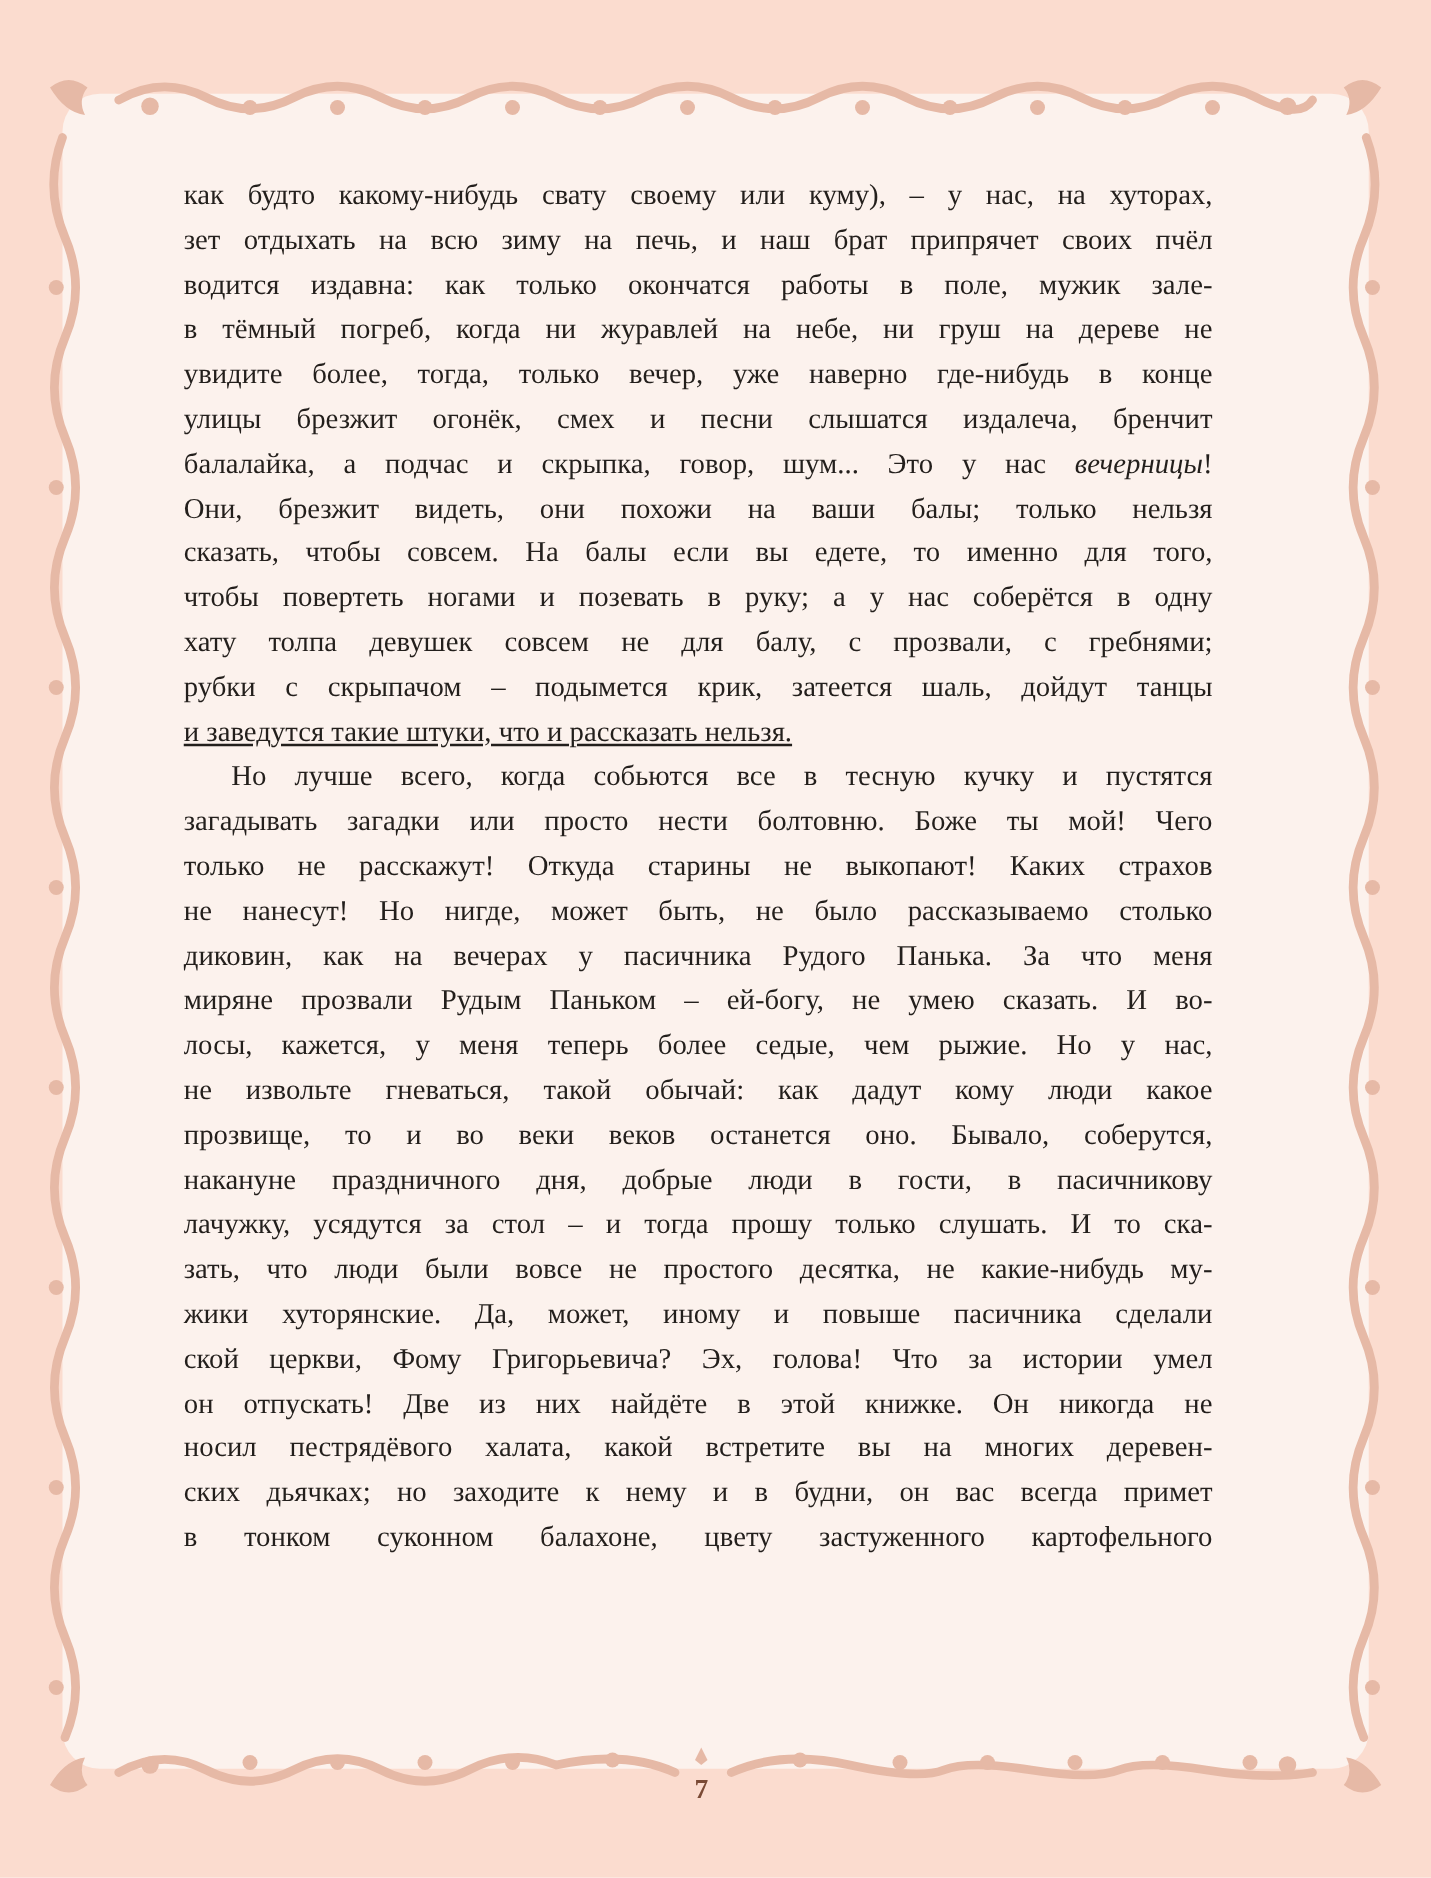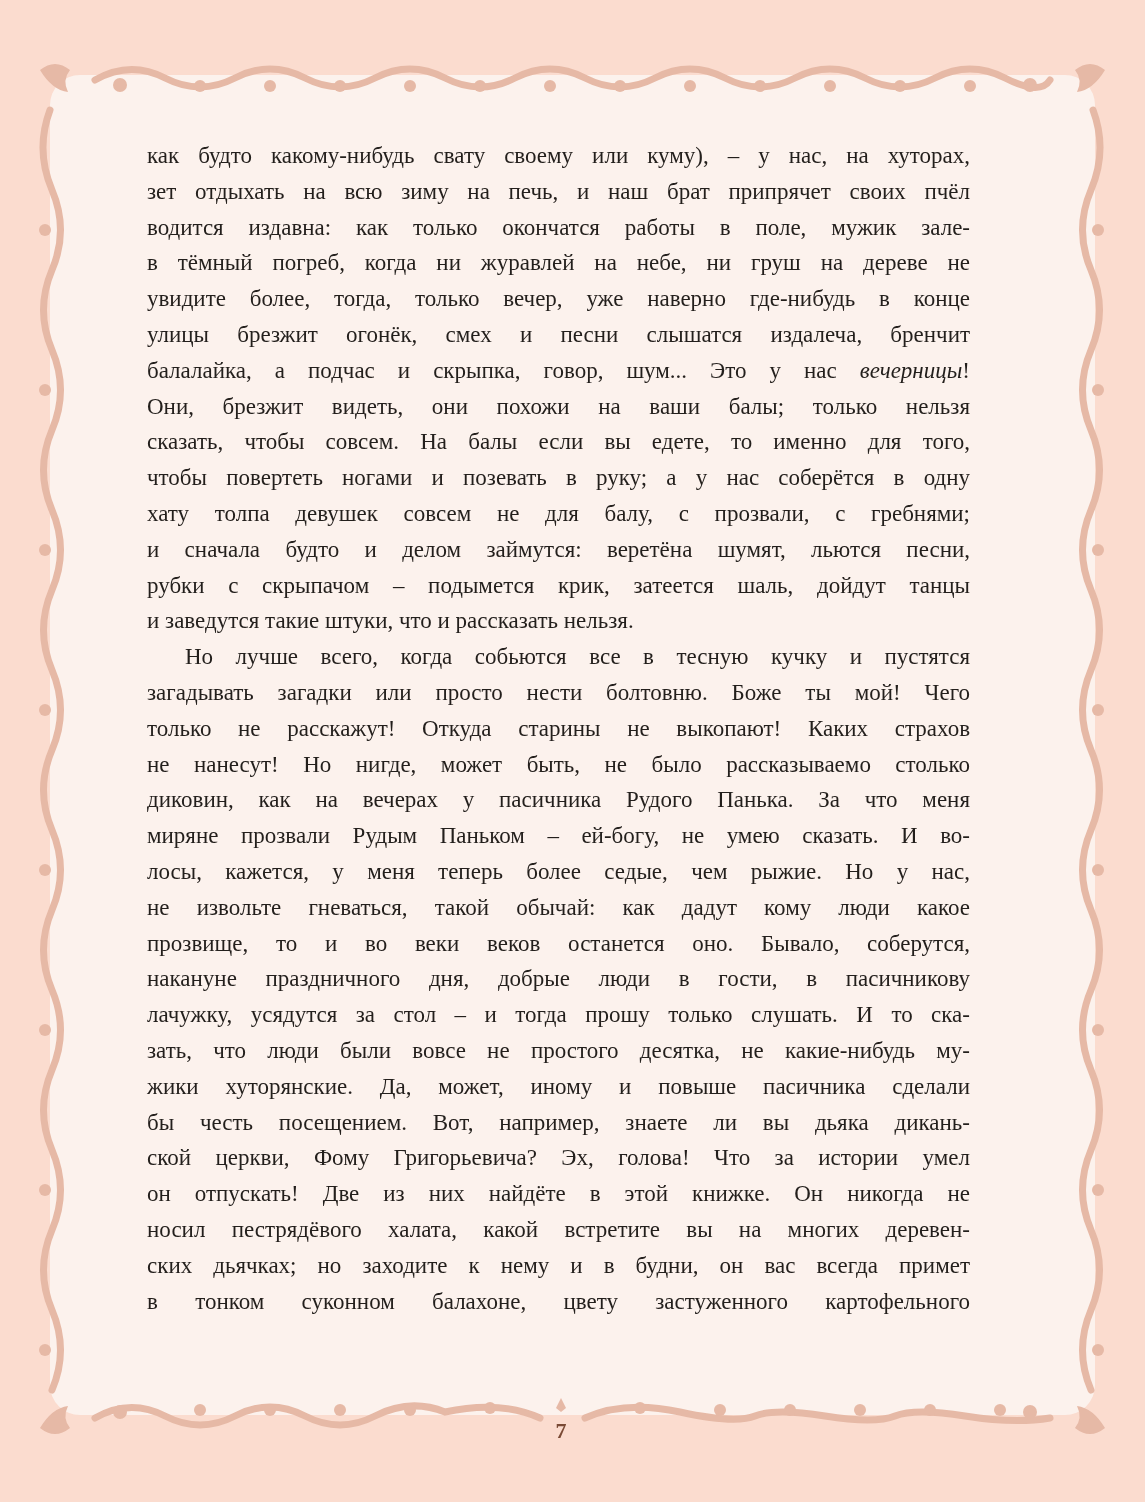--- a/index.html
+++ b/index.html
@@ -25,21 +25,21 @@
     line-height:35.8px;
   }
   .line {
     display:block;
     text-align:justify;
     text-align-last:justify;
     white-space:nowrap;
     height:35.8px;
     overflow:visible;
   }
-  .line.last { text-align-last:left; }
+  .line.last { text-align-last:left;text-decoration:underline; }
   .line.indent { padding-left:38px; }
   .line span.it { font-style:italic; }
   .page-number {
     position:absolute; left:549px; top:1418px; width:24px; text-align:center;
     font-weight:bold; font-size:22px; color:#7a4a35;
   }
 </style>
 </head>
 <body>
 
@@ -119,39 +119,37 @@
     <span class="line">зет отдыхать на всю зиму на печь, и наш брат припрячет своих пчёл</span>
     <span class="line">водится издавна: как только окончатся работы в поле, мужик зале-</span>
     <span class="line">в тёмный погреб, когда ни журавлей на небе, ни груш на дереве не</span>
     <span class="line">увидите более, тогда, только вечер, уже наверно где-нибудь в конце</span>
     <span class="line">улицы брезжит огонёк, смех и песни слышатся издалеча, бренчит</span>
     <span class="line"><span>балалайка, а подчас и скрыпка, говор, шум... Это у нас </span><span class="it">вечерницы</span><span>!</span></span>
     <span class="line">Они, брезжит видеть, они похожи на ваши балы; только нельзя</span>
     <span class="line">сказать, чтобы совсем. На балы если вы едете, то именно для того,</span>
     <span class="line">чтобы повертеть ногами и позевать в руку; а у нас соберётся в одну</span>
     <span class="line">хату толпа девушек совсем не для балу, с прозвали, с гребнями;</span>
-    <span class="line">и сначала будто и делом займутся: веретёна шумят, льются песни,</span>
     <span class="line">рубки с скрыпачом – подымется крик, затеется шаль, дойдут танцы</span>
     <span class="line last">и заведутся такие штуки, что и рассказать нельзя.</span>
   </div>
   <div>
     <span class="line indent">Но лучше всего, когда собьются все в тесную кучку и пустятся</span>
     <span class="line">загадывать загадки или просто нести болтовню. Боже ты мой! Чего</span>
     <span class="line">только не расскажут! Откуда старины не выкопают! Каких страхов</span>
     <span class="line">не нанесут! Но нигде, может быть, не было рассказываемо столько</span>
     <span class="line">диковин, как на вечерах у пасичника Рудого Панька. За что меня</span>
     <span class="line">миряне прозвали Рудым Паньком – ей-богу, не умею сказать. И во-</span>
     <span class="line">лосы, кажется, у меня теперь более седые, чем рыжие. Но у нас,</span>
     <span class="line">не извольте гневаться, такой обычай: как дадут кому люди какое</span>
     <span class="line">прозвище, то и во веки веков останется оно. Бывало, соберутся,</span>
     <span class="line">накануне праздничного дня, добрые люди в гости, в пасичникову</span>
     <span class="line">лачужку, усядутся за стол – и тогда прошу только слушать. И то ска-</span>
     <span class="line">зать, что люди были вовсе не простого десятка, не какие-нибудь му-</span>
     <span class="line">жики хуторянские. Да, может, иному и повыше пасичника сделали</span>
-    <span class="line">бы честь посещением. Вот, например, знаете ли вы дьяка дикань-</span>
     <span class="line">ской церкви, Фому Григорьевича? Эх, голова! Что за истории умел</span>
     <span class="line">он отпускать! Две из них найдёте в этой книжке. Он никогда не</span>
     <span class="line">носил пестрядёвого халата, какой встретите вы на многих деревен-</span>
     <span class="line">ских дьячках; но заходите к нему и в будни, он вас всегда примет</span>
     <span class="line">в тонком суконном балахоне, цвету застуженного картофельного</span>
   </div>
 </div>
 
 <div class="page-number">7</div>
 

